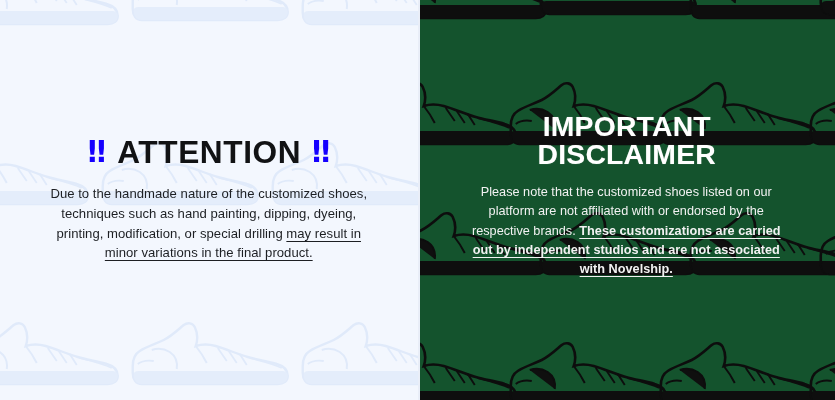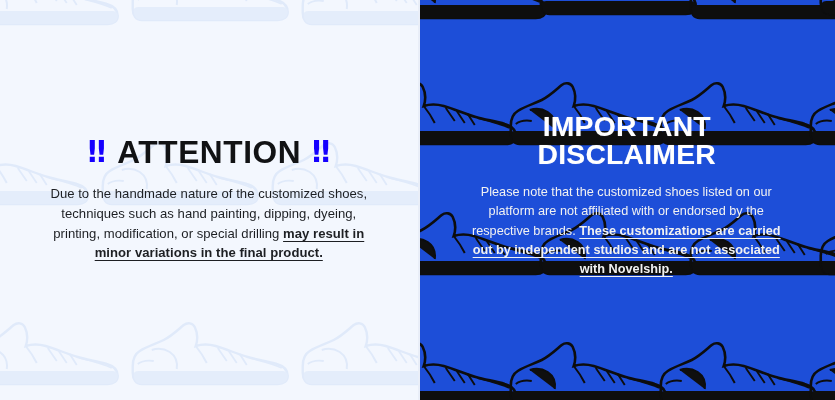--- a/index.html
+++ b/index.html
@@ -85,29 +85,29 @@
   }
 
   .body-light {
     color: #1d1f23;
     font-size: 13.1px;
     line-height: 1.52;
     font-weight: 400;
     letter-spacing: 0.03px;
   }
   .body-light .em {
-    font-weight: 700;
+    font-weight: 400;
     text-decoration: underline;
     text-underline-offset: 2.5px;
     text-decoration-thickness: 1.1px;
   }
 
   
   .panel-dark {
-    background: #1d4ed8;
+    background: #14532d;
   }
 
   .divider {
     position: absolute;
     left: 0;
     top: 0;
     width: 2px;
     height: 100%;
     background: #e9eef8;
     z-index: 3;

